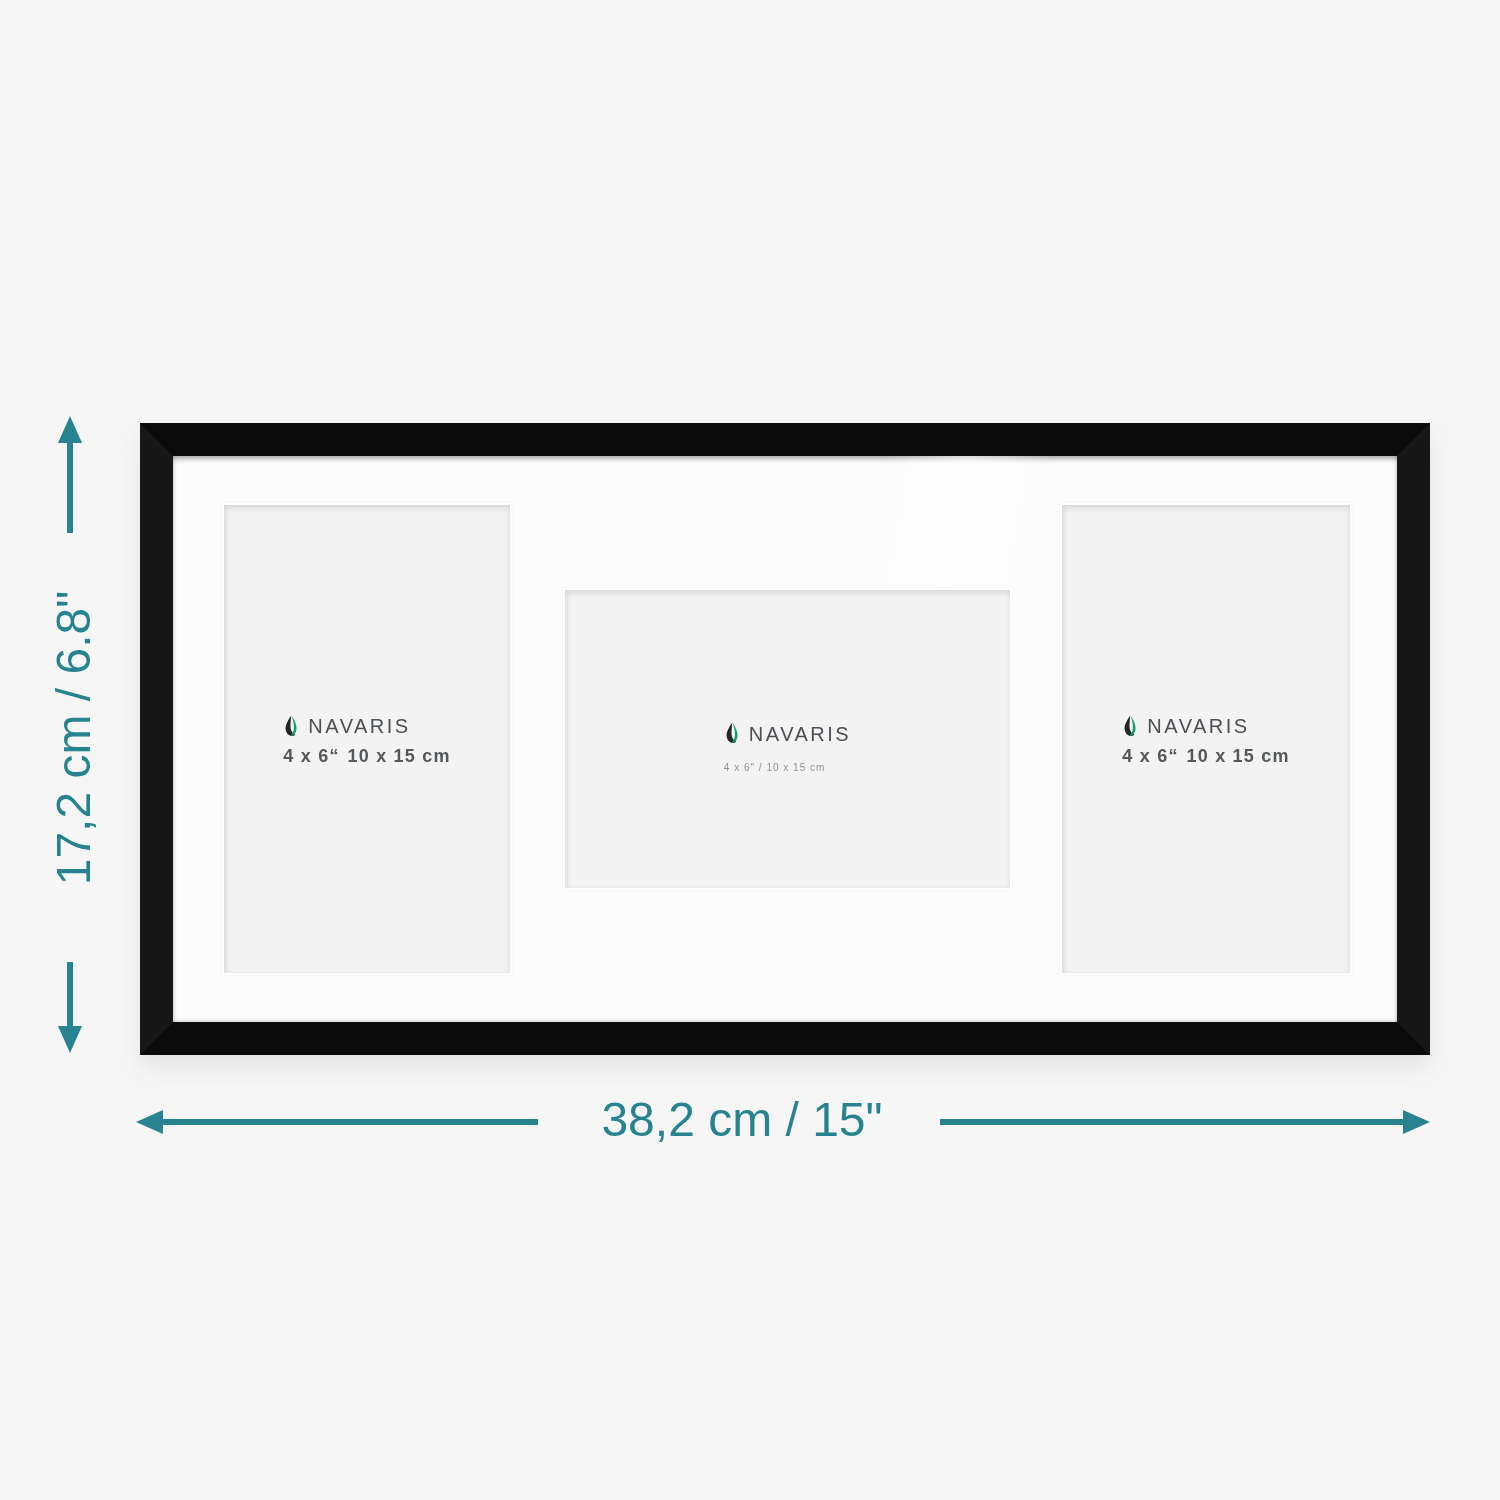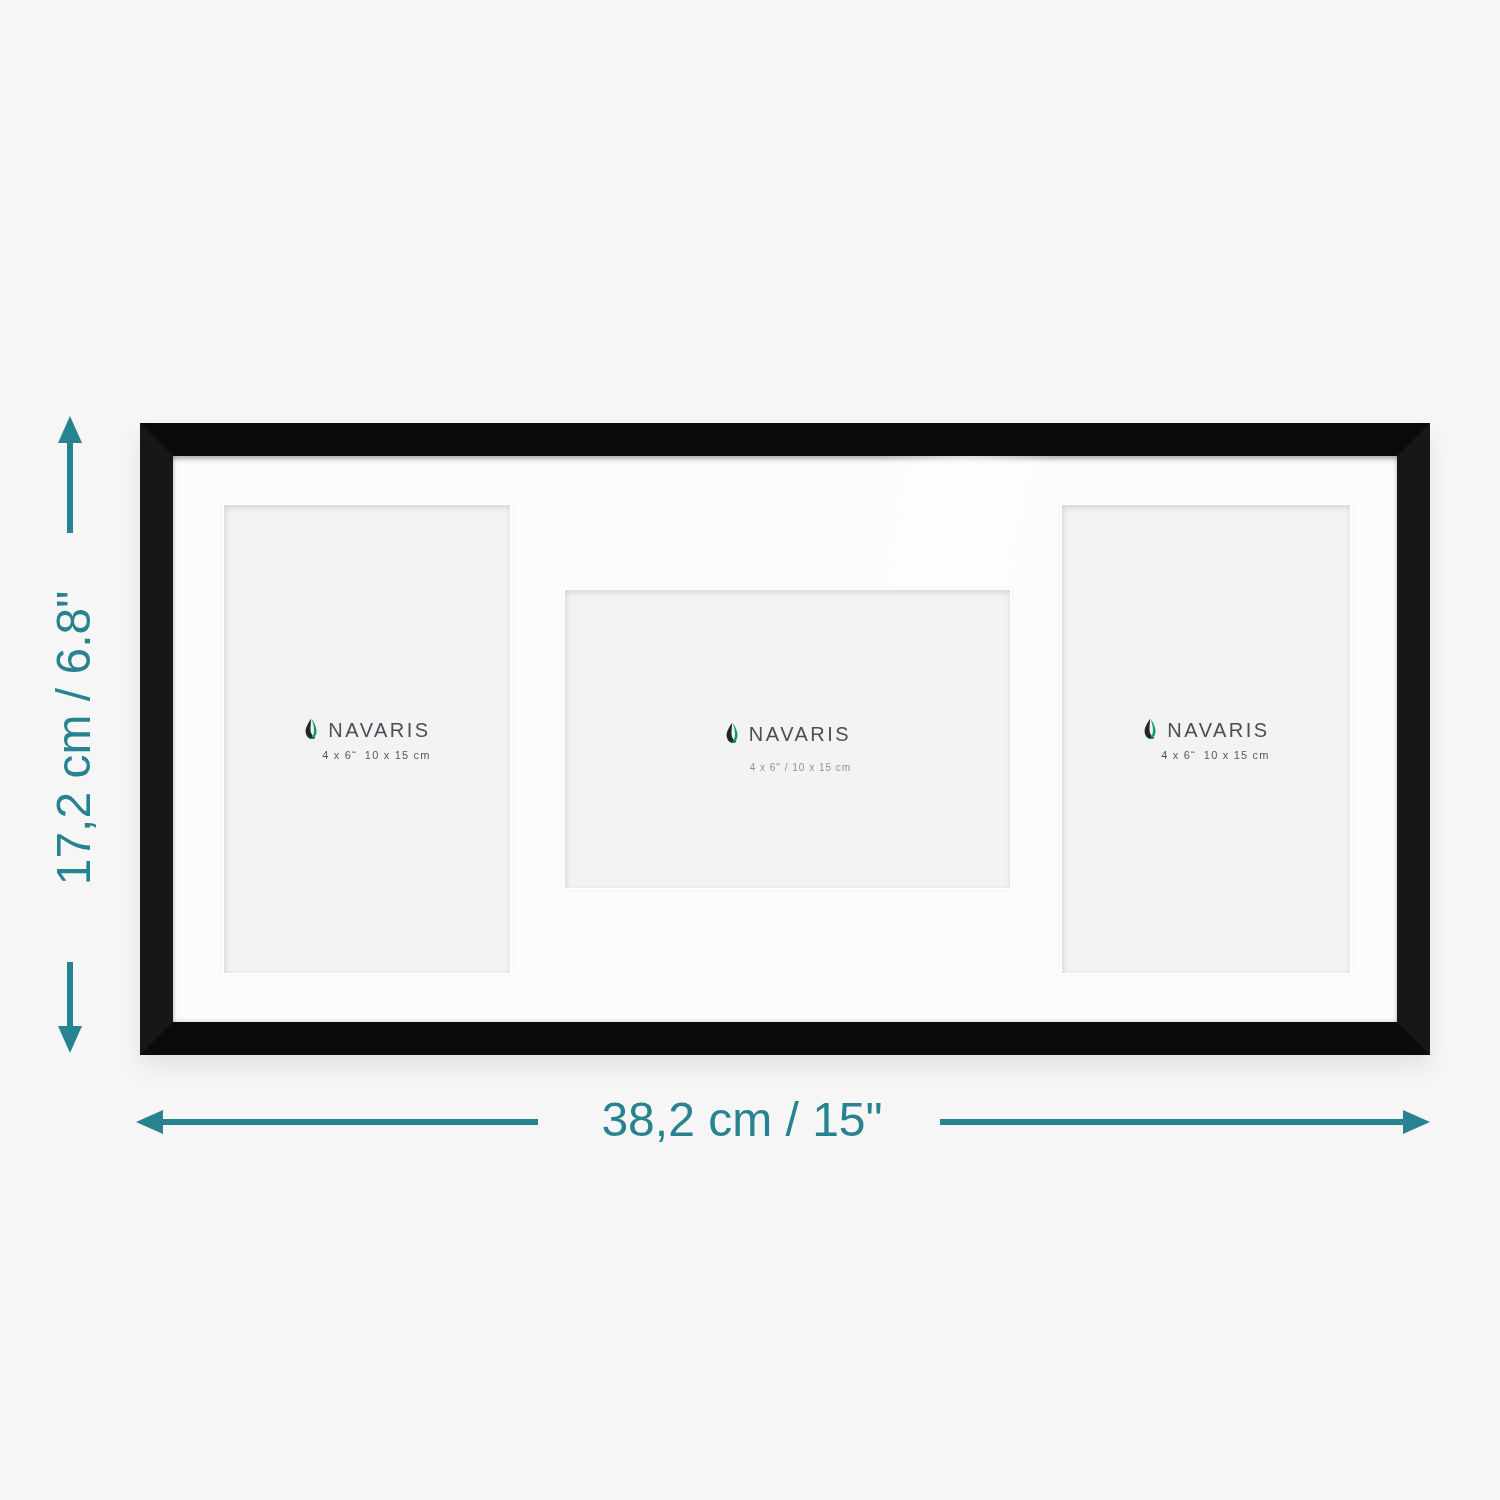--- a/index.html
+++ b/index.html
@@ -45,29 +45,29 @@
     box-shadow:
       inset 0 3px 6px rgba(0,0,0,0.10),
       inset 3px 0 5px rgba(0,0,0,0.04),
       0 0 2px rgba(0,0,0,0.06);
     display:flex;flex-direction:column;align-items:center;justify-content:center;
   }
   .opening.left  {left:49px;  top:47px;  width:290px;height:472px;}
   .opening.center{left:390px; top:132px; width:449px;height:302px;}
   .opening.right {left:887px; top:47px;  width:292px;height:472px;}
   .opening.center .content{transform:translateY(8px);}
-  .content{display:flex;flex-direction:column;align-items:flex-end;}
+  .content{display:flex;flex-direction:column;align-items:flex-start;}
   .brand-row{display:flex;align-items:center;gap:9px;}
   .logo{width:16px;height:25px;display:block;}
   .brand-text{
     font-size:20px;letter-spacing:2.5px;color:#4b4f53;line-height:1;
   }
   .size-row{
     margin-top:8px;display:flex;gap:8px;
-    font-size:11px;letter-spacing:1.2px;color:#54585b;line-height:1;
+    font-size:18px;letter-spacing:1.2px;color:#54585b;line-height:1;font-weight:bold;
   }
   .center-size{
     margin-top:17px;font-size:10px;letter-spacing:1px;color:#8f9294;line-height:1;
   }
 
   
   .dim-line{position:absolute;background:var(--teal);}
   .v-seg-top   {left:67px;top:440px;width:6px;height:93px;}
   .v-seg-bottom{left:67px;top:962px;width:6px;height:68px;}
   .h-seg-left  {left:161px;top:1119px;width:377px;height:6px;}

